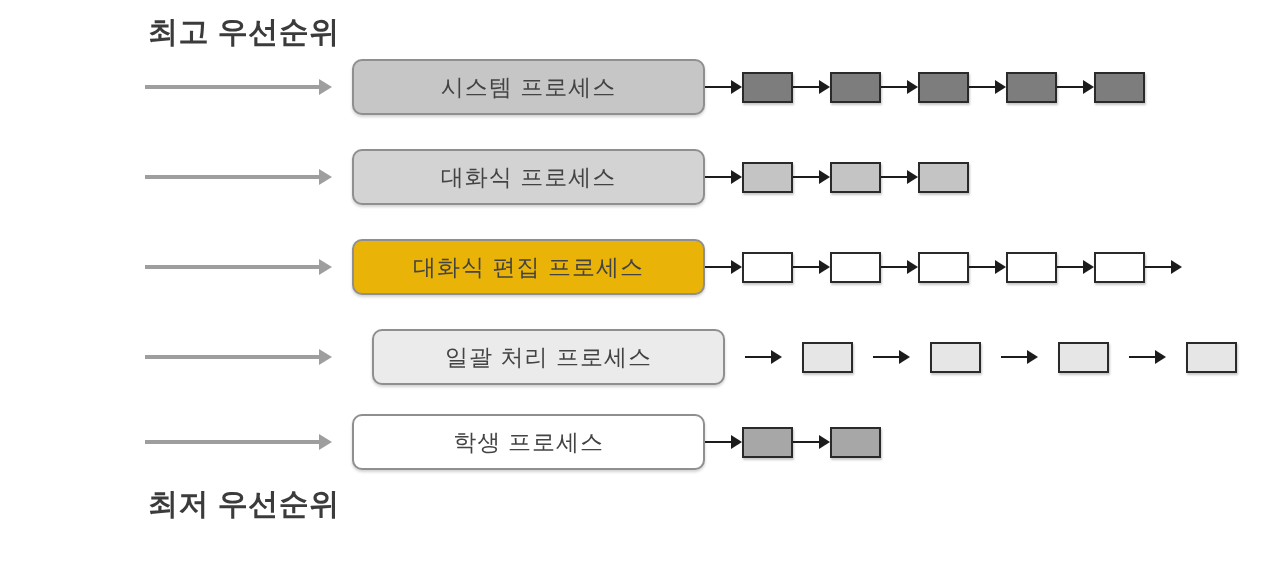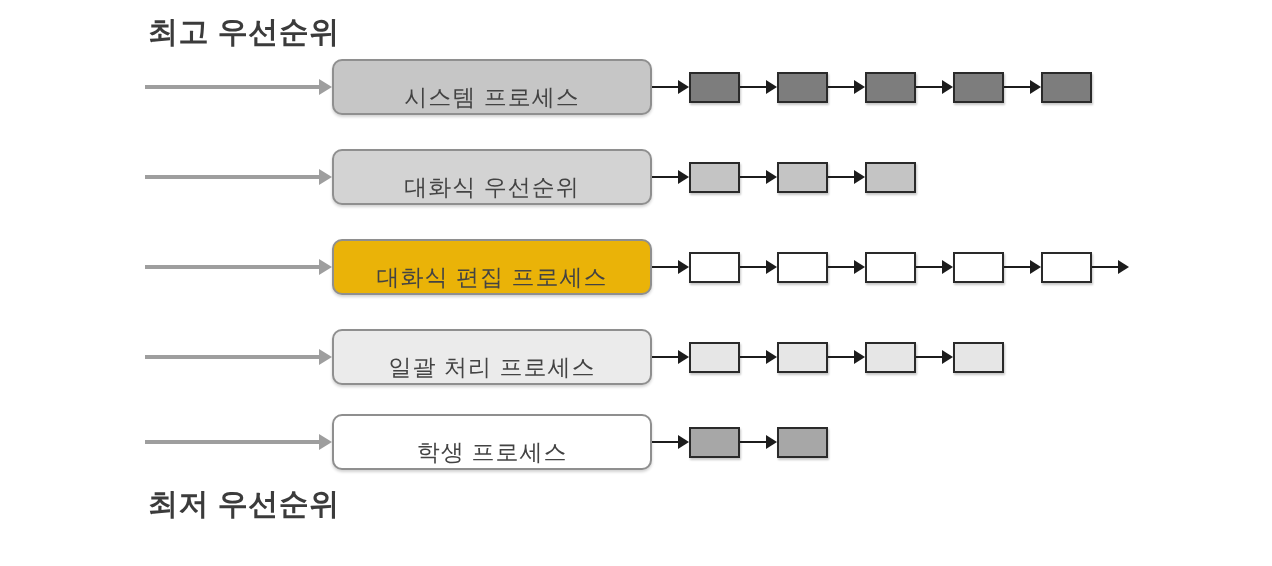--- a/index.html
+++ b/index.html
@@ -42,26 +42,27 @@
     height:3.5px; margin-top:-1.75px; background:var(--feed);
   }
   .feed-arrow::after {
     content:''; position:absolute; right:0; top:50%; margin-top:-8px;
     border-left:13px solid var(--feed);
     border-top:8px solid transparent;
     border-bottom:8px solid transparent;
   }
 
   .queue-box {
-    width:320px; height:56px; box-sizing:border-box;
+    width:353px; height:56px; box-sizing:border-box;
     border:2px solid var(--box-border);
     border-radius:10px;
-    display:flex; align-items:flex-end; justify-content:center;
+    display:flex; align-items:center; justify-content:center;
     box-shadow:0 2px 3px rgba(0,0,0,0.18);
     flex:0 0 auto;
+    margin-left:20px;
   }
   .queue-label {
     font-size:23px;
     color:#434343;
     font-weight:500;
     letter-spacing:1px;
     white-space:nowrap;
   }
 
   
@@ -103,21 +104,21 @@
         <div class="connector"></div>
         <div class="node" style="background: rgb(125, 125, 125);"></div>
         <div class="connector"></div>
         <div class="node" style="background: rgb(125, 125, 125);"></div>
         <div class="connector"></div>
         <div class="node" style="background: rgb(125, 125, 125);"></div>
       </div>
       <div class="row" style="top: 149px;">
         <div class="feed-arrow"></div>
         <div class="queue-box" style="background: rgb(211, 211, 211);">
-          <span class="queue-label">대화식 우선순위</span>
+          <span class="queue-label">대화식 프로세스</span>
         </div>
         <div class="connector"></div>
         <div class="node" style="background: rgb(196, 196, 196);"></div>
         <div class="connector"></div>
         <div class="node" style="background: rgb(196, 196, 196);"></div>
         <div class="connector"></div>
         <div class="node" style="background: rgb(196, 196, 196);"></div>
       </div>
       <div class="row" style="top: 239px;">
         <div class="feed-arrow"></div>
@@ -129,21 +130,21 @@
         <div class="connector"></div>
         <div class="node" style="background: rgb(255, 255, 255);"></div>
         <div class="connector"></div>
         <div class="node" style="background: rgb(255, 255, 255);"></div>
         <div class="connector"></div>
         <div class="node" style="background: rgb(255, 255, 255);"></div>
         <div class="connector"></div>
         <div class="node" style="background: rgb(255, 255, 255);"></div>
         <div class="connector"></div>
       </div>
-      <div class="row" style="top: 329px;">
+      <div class="row" style="top: 329px; gap: 20px;">
         <div class="feed-arrow"></div>
         <div class="queue-box" style="background: rgb(235, 235, 235);">
           <span class="queue-label">일괄 처리 프로세스</span>
         </div>
         <div class="connector"></div>
         <div class="node" style="background: rgb(230, 230, 230);"></div>
         <div class="connector"></div>
         <div class="node" style="background: rgb(230, 230, 230);"></div>
         <div class="connector"></div>
         <div class="node" style="background: rgb(230, 230, 230);"></div>

